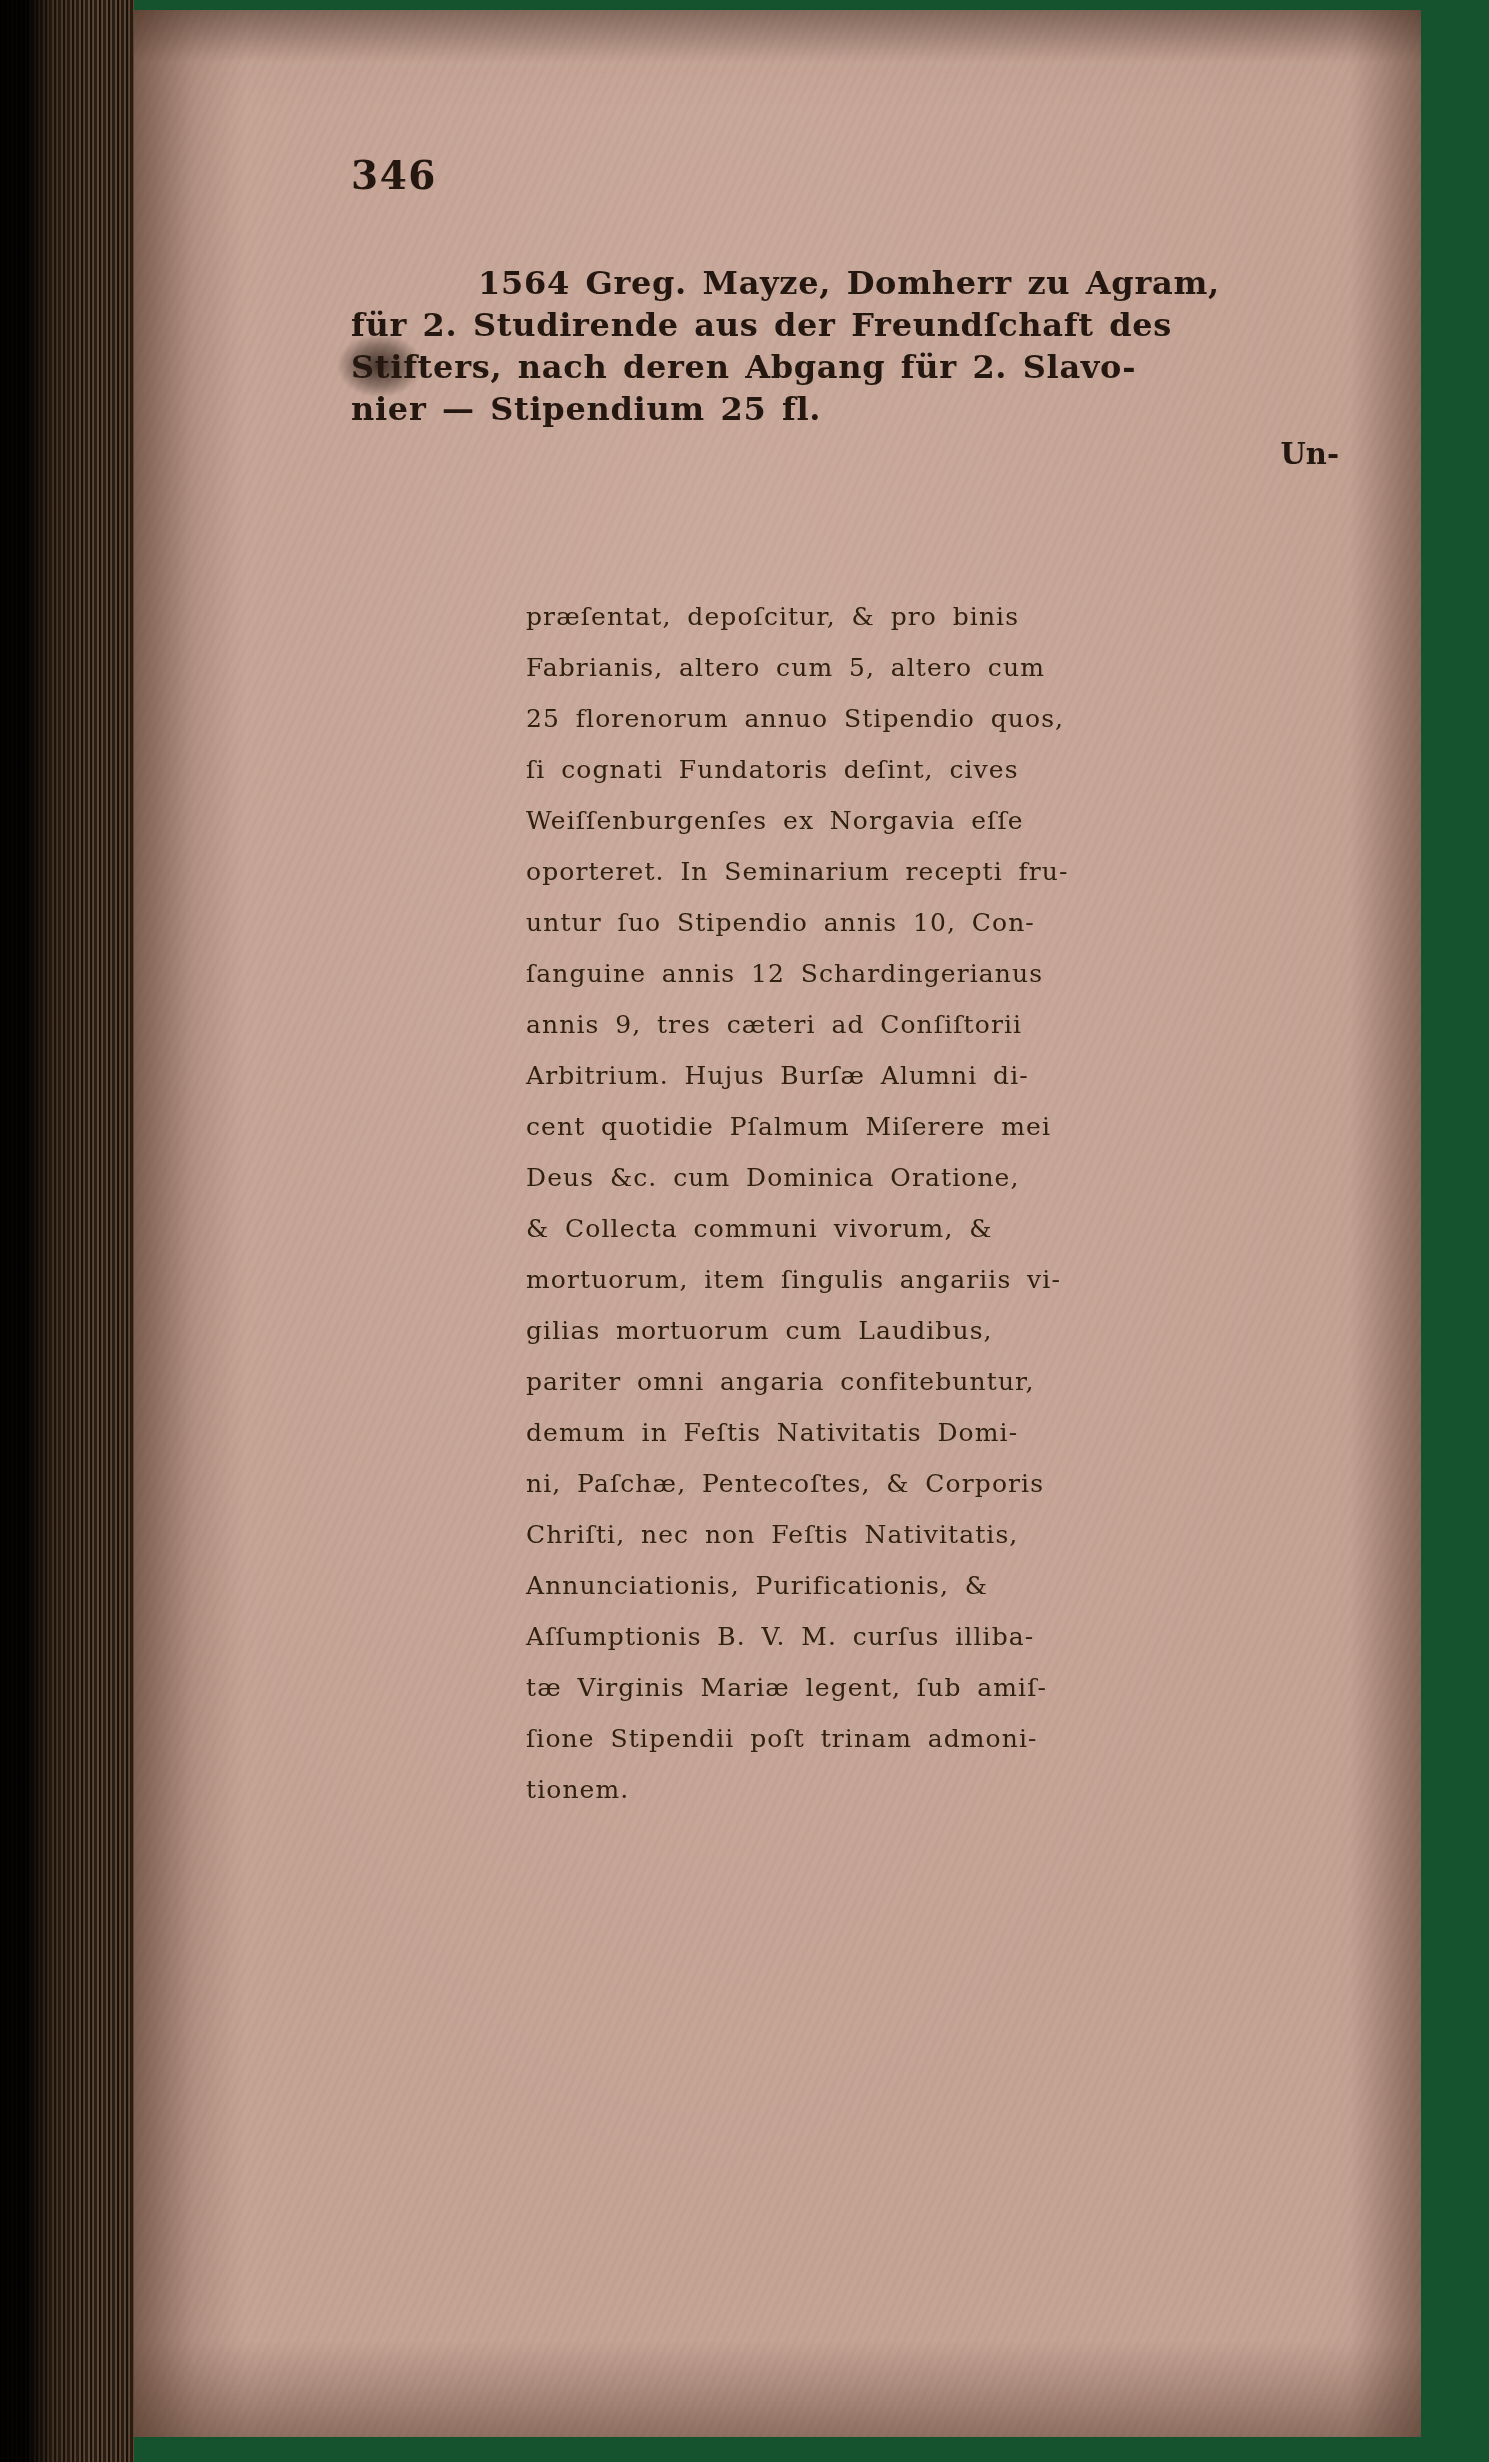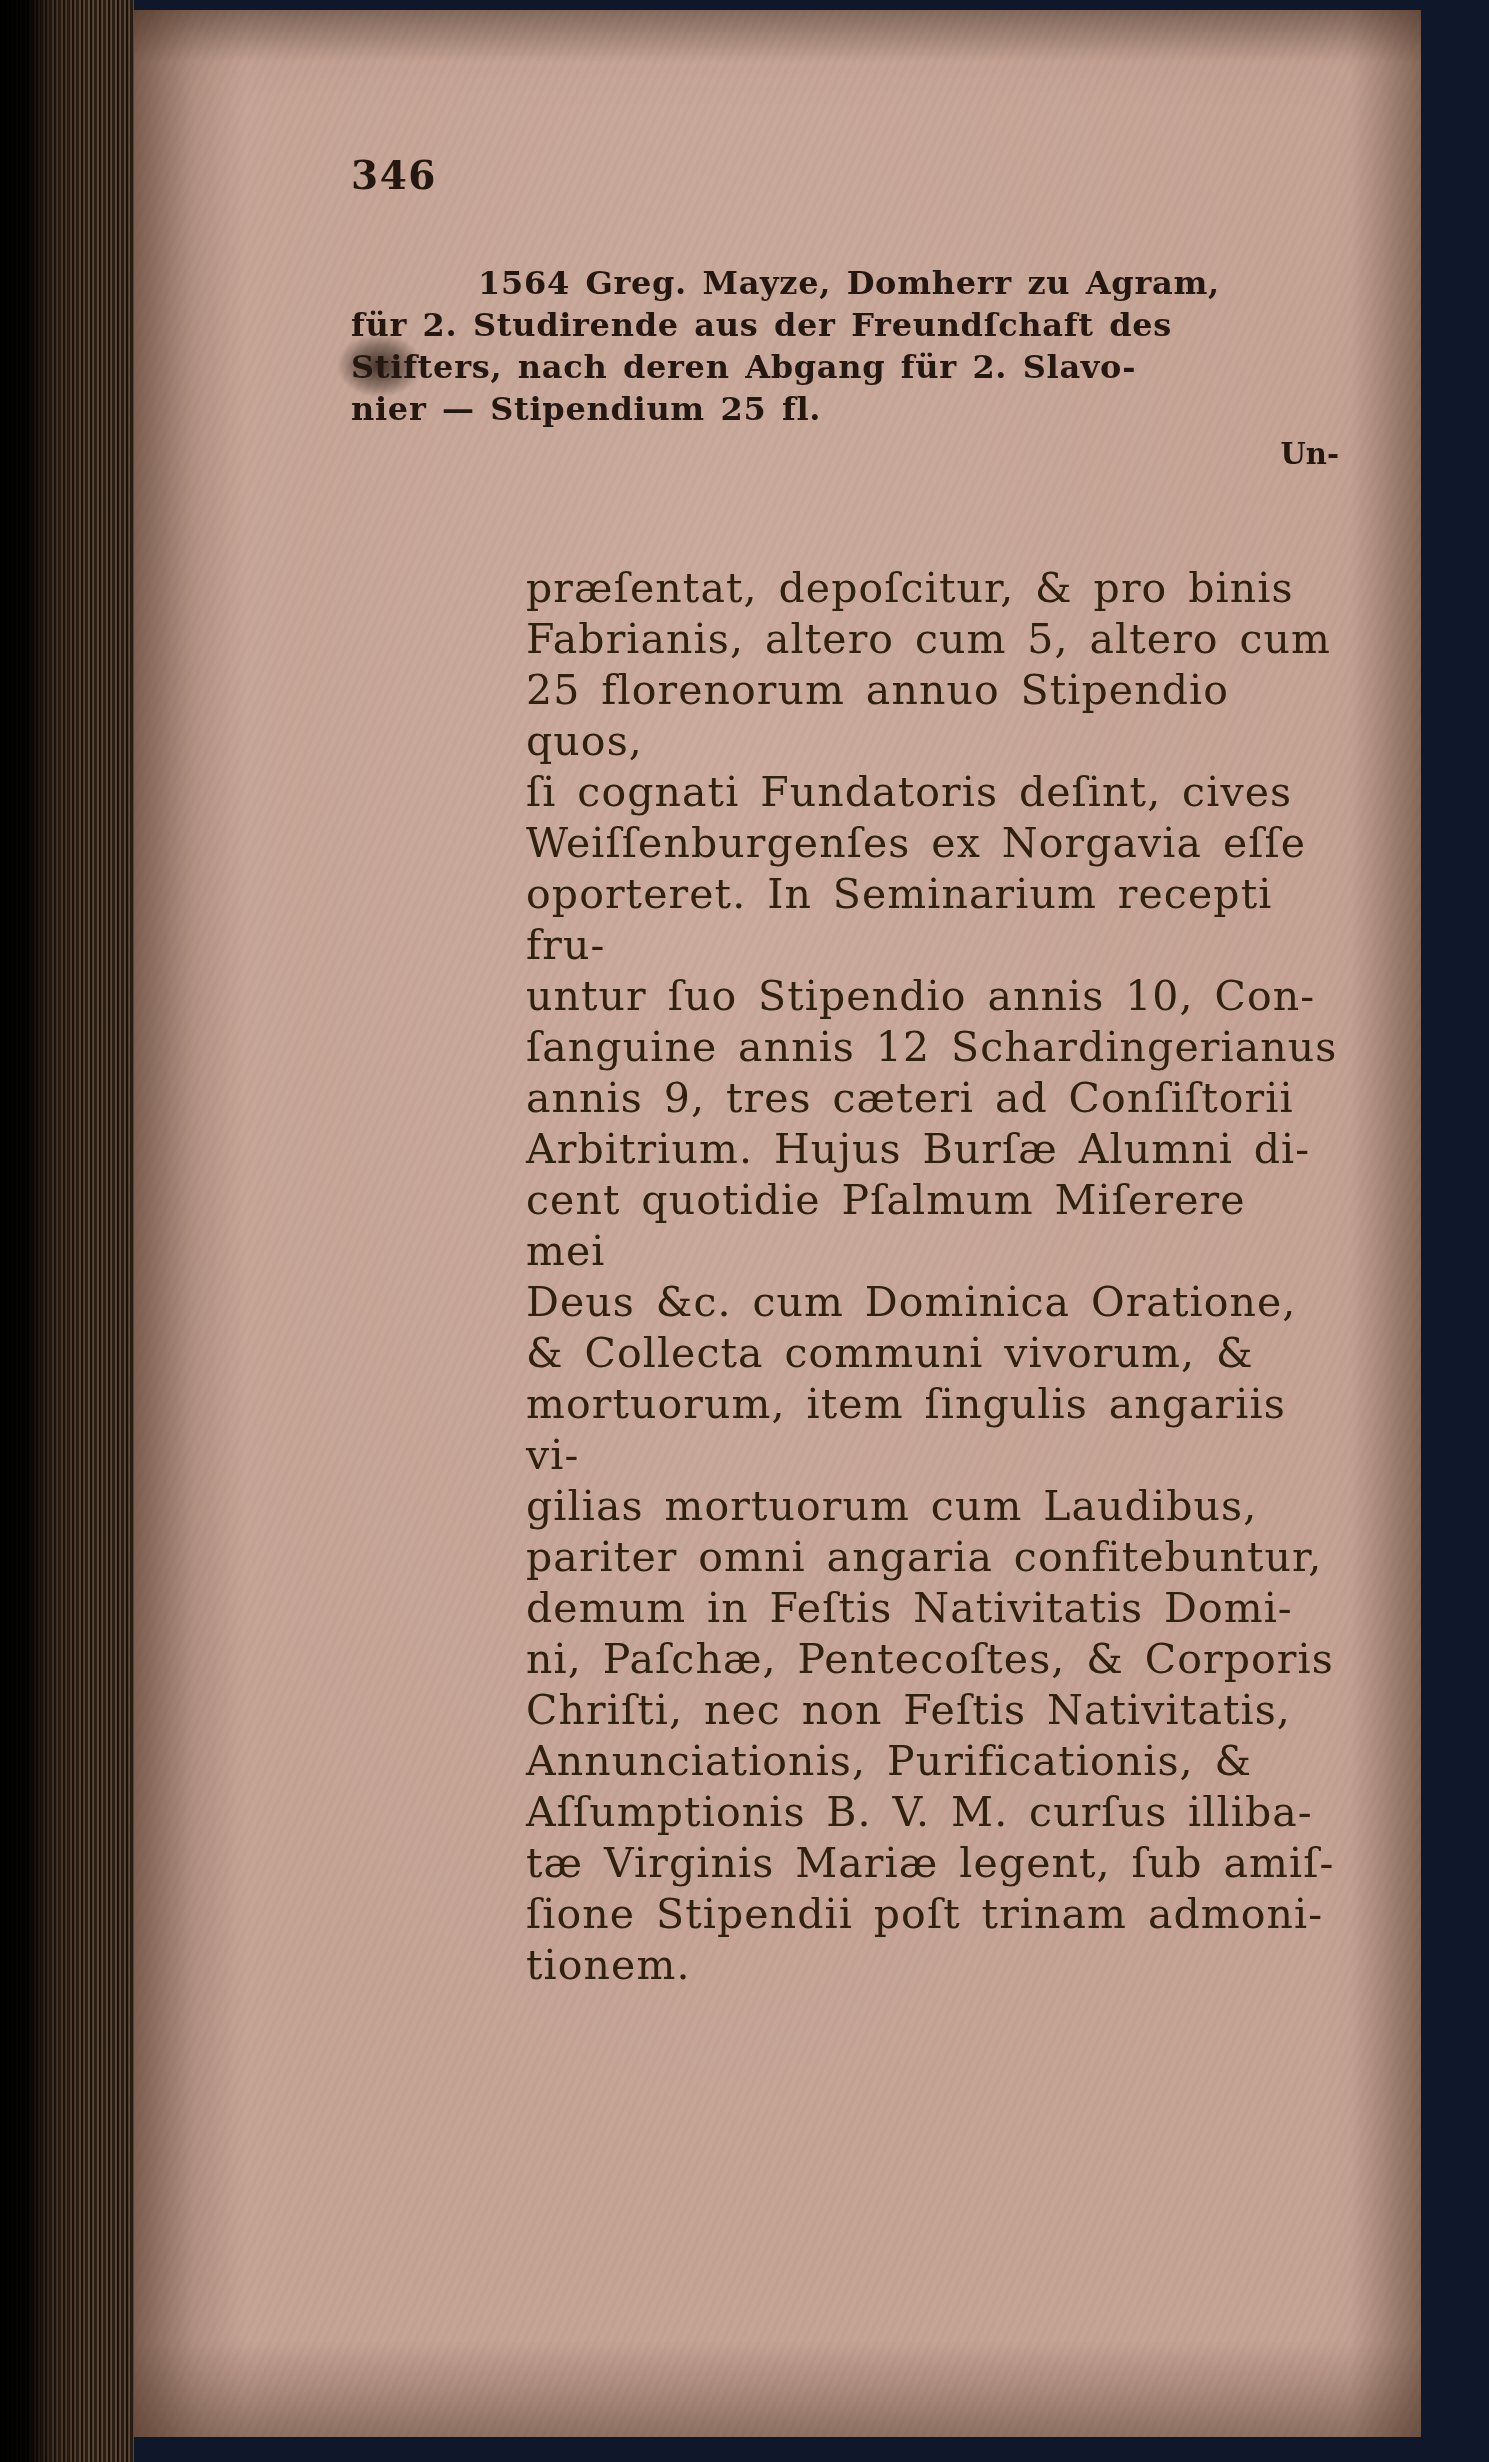--- a/index.html
+++ b/index.html
@@ -4,21 +4,21 @@
 <style>
   html, body {
     margin: 0;
     padding: 0;
     background: #070503;
   }
   #scan {
     position: relative;
     width: 1490px;
     height: 2462px;
-    background: #0f172a;
+    background: #14532d;
     overflow: hidden;
     font-family: "DejaVu Serif", serif;
   }
   
   #spine {
     position: absolute;
     left: 0; top: 0; bottom: 0;
     width: 134px;
     background:
       linear-gradient(90deg, rgba(0,0,0,0.96) 0px, rgba(0,0,0,0.92) 27px, rgba(30,20,12,0.45) 52px, rgba(0,0,0,0) 89px),
@@ -79,27 +79,27 @@
   }
   .catchword {
     font-weight: bold;
     font-size: 29px;
     line-height: 42px;
     color: #241710;
     text-align: right;
     margin: 3px 0 0 0;
   }
   .latin {
-    font-size: 41px;
+    font-size: 25px;
     line-height: 51px;
     letter-spacing: 1.1px;
     word-spacing: 6.7px;
     color: #30200f;
     white-space: pre-line;
-    margin: 88px 0 0 175px;
+    margin: 116px 0 0 175px;
     width: 819px;
   }
 </style>
 </head>
 <body>
 
 <div id="scan">
 
   <div id="spine"></div>
 

